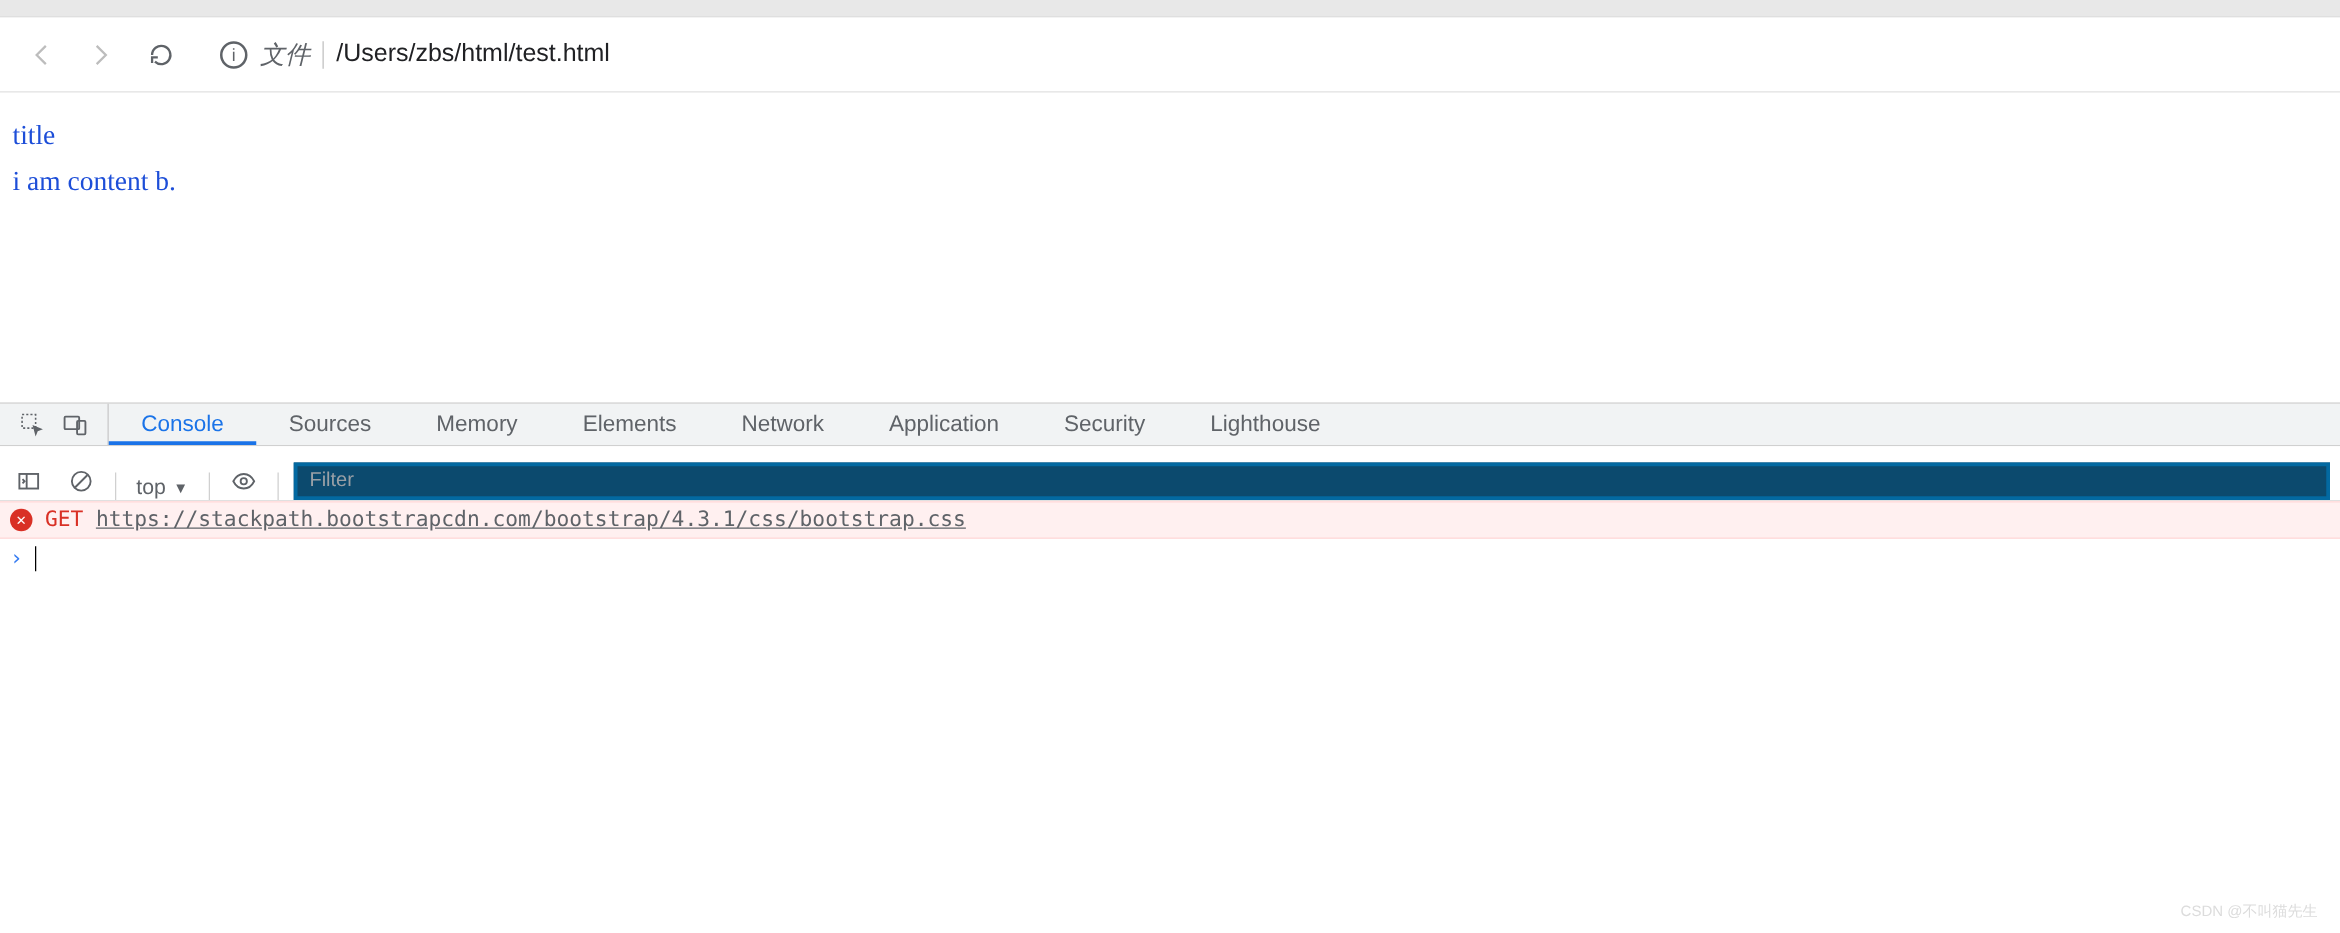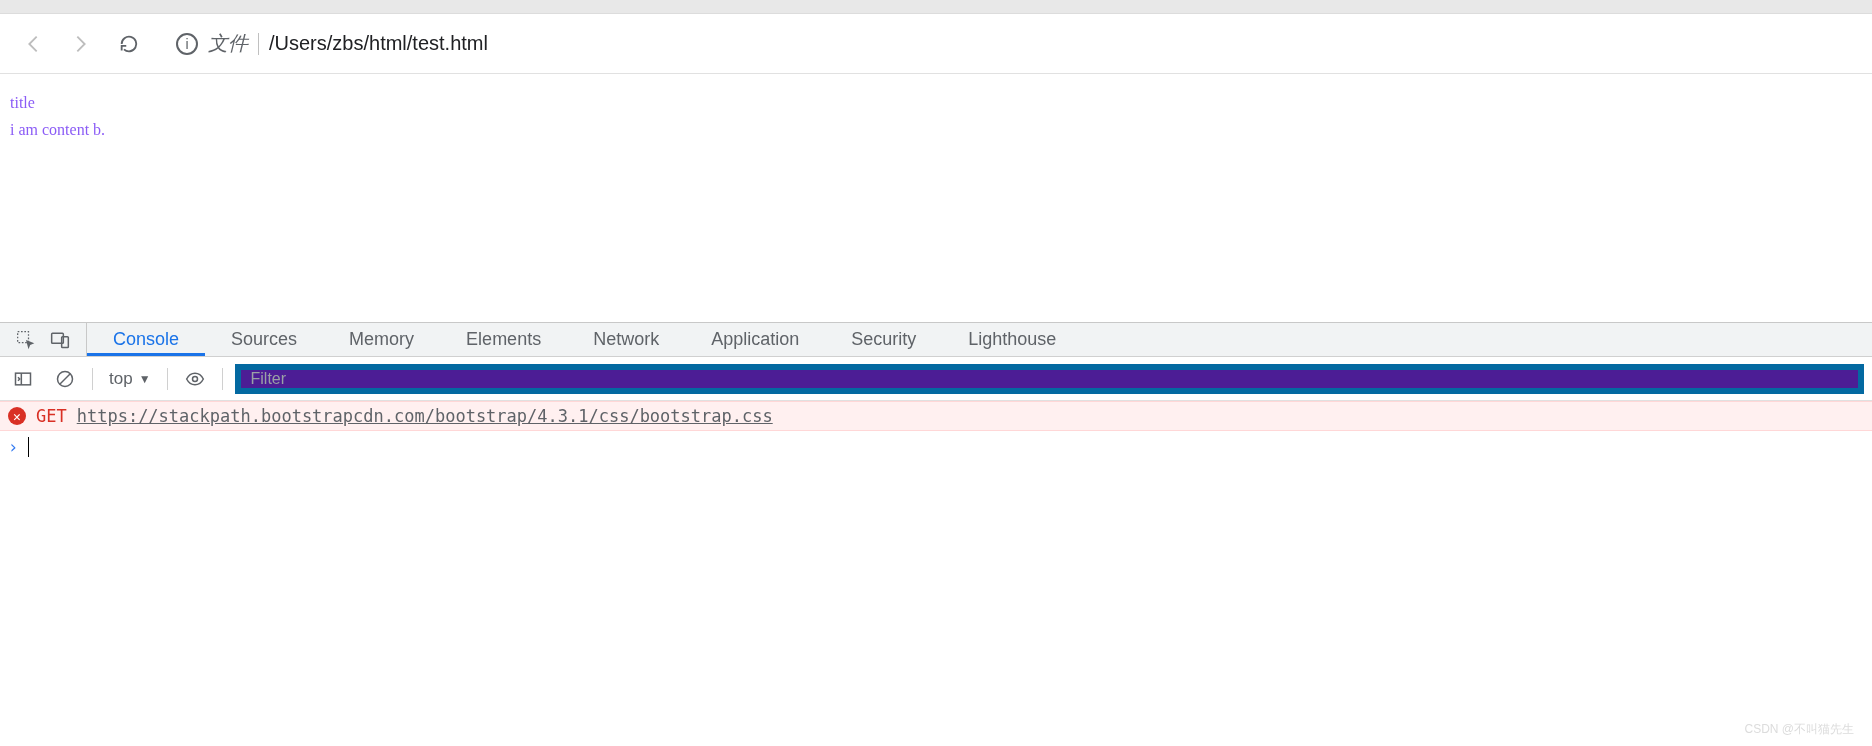--- a/index.html
+++ b/index.html
@@ -57,23 +57,23 @@
   .addr-label { color: #5f6368; font-style: italic; }
   .addr-sep {
     width: 1px; height: 22px; background: #c0c0c0;
   }
   .addr-path { color: #202124; }
 
   
   .page-content {
     padding: 15px 10px;
     font-family: "Times New Roman", serif;
-    font-size: 16px;
+    font-size: 22px;
     line-height: 1.7;
-    color: #8b5cf6;
+    color: #1d4ed8;
     height: 248px;
   }
 
   
   .devtools {
     border-top: 1px solid #c8c8c8;
     font-family: "Helvetica Neue", Arial, sans-serif;
   }
   .devtools-tabs {
     height: 34px;
@@ -104,21 +104,21 @@
     border-bottom: 3px solid #1a73e8;
     padding-top: 3px;
   }
 
   
   .console-toolbar {
     height: 44px;
     background: #ffffff;
     border-bottom: 1px solid #e0e0e0;
     display: flex;
-    align-items: center;
+    align-items: flex-end;
     gap: 12px;
     padding: 0 8px;
     font-size: 17px;
     color: #5f6368;
   }
   .ct-btn {
     width: 30px; height: 30px;
     display:flex; align-items:center; justify-content:center;
     cursor: pointer;
   }
@@ -126,27 +126,27 @@
   .ct-sep { width:1px; height:22px; background:#d0d0d0; }
   .context-select {
     display:flex; align-items:center; gap:6px;
     cursor:pointer;
     padding:0 4px;
   }
   .tri { font-size:12px; color:#5f6368; }
   .filter-box {
     flex: 1;
     height: 30px;
-    border: 6px solid #0369a1;
+    border: 3px solid #0369a1;
     padding: 0 10px;
     font-size: 16px;
     color: #5f6368;
     display: flex;
     align-items: center;
-    background:#4c1d95;
+    background:#0c4a6e;
   }
 
   
   .console-body {
     font-family: Menlo, Consolas, monospace;
     font-size: 17px;
   }
   .msg-error {
     background: #fff0f0;
     color: #d93025;

